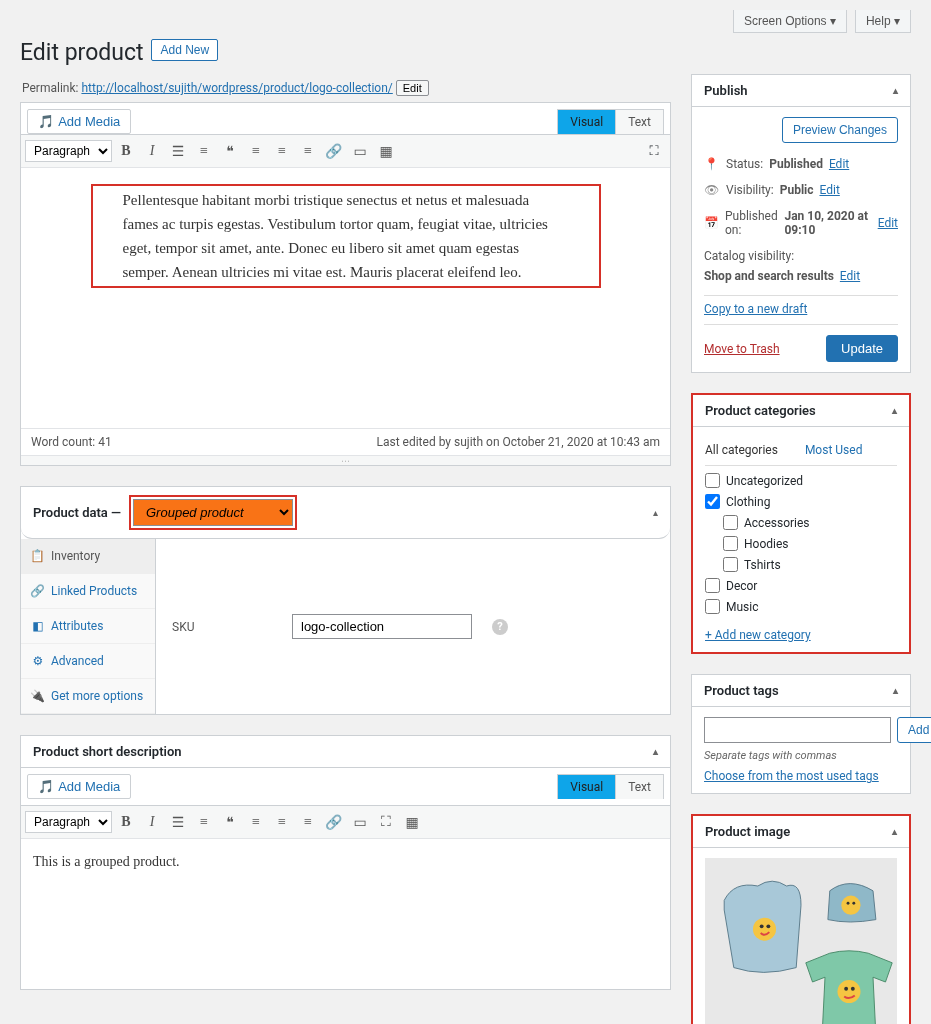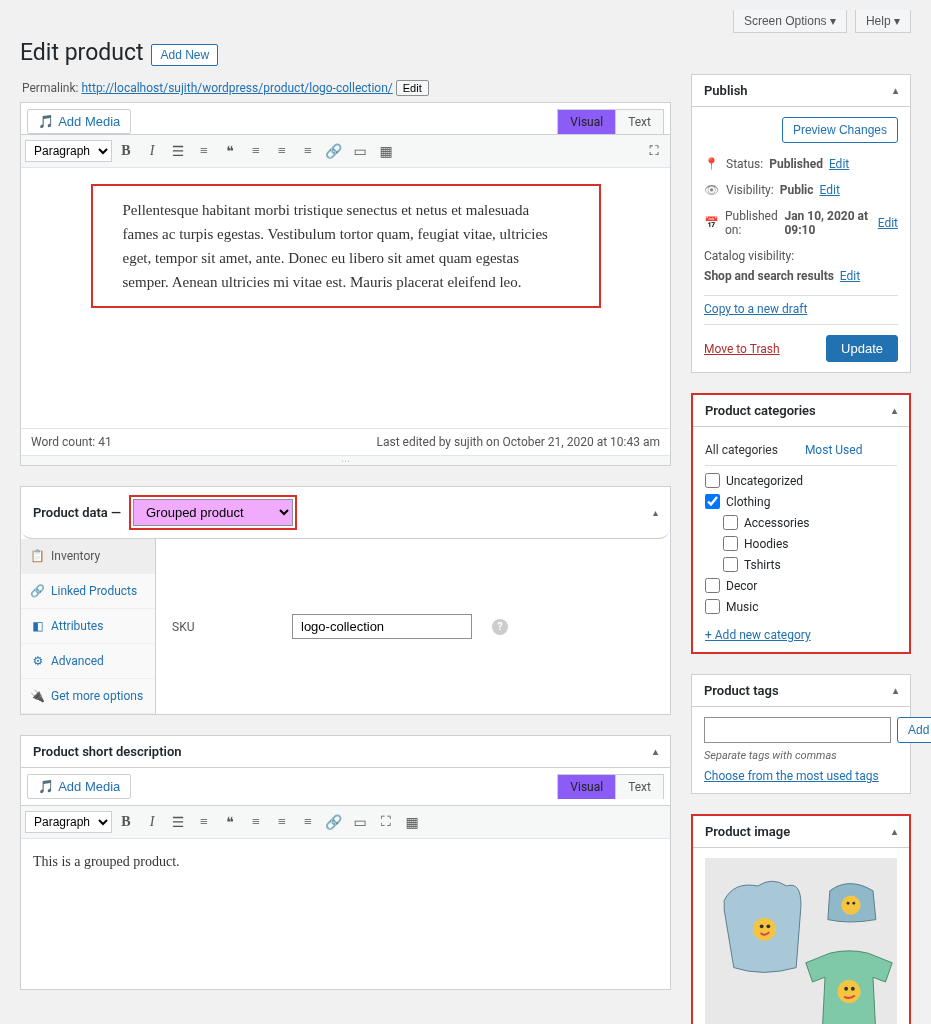--- a/index.html
+++ b/index.html
@@ -1,53 +1,53 @@
 <!DOCTYPE html>
 <html><head>
 <meta charset="utf-8">
 <style>
 * { box-sizing: border-box; margin: 0; padding: 0; }
 body { font-family: -apple-system, BlinkMacSystemFont, "Segoe UI", Roboto, sans-serif; font-size: 13px; color: #23282d; background: #f1f1f1; width: 931px; }
 .wrap { padding: 10px 20px 20px 20px; }
 .header-top { display: flex; justify-content: flex-end; gap: 8px; padding: 0 0 6px 0; }
 .screen-btn { background: #f3f5f6; border: 1px solid #ccd0d4; border-top: none; padding: 4px 10px; font-size: 12px; color: #555; cursor: pointer; }
-.page-title { display: flex; align-items: flex-end; gap: 8px; margin-bottom: 8px; }
+.page-title { display: flex; align-items: flex-start; gap: 8px; margin-bottom: 8px; }
 .page-title h1 { font-size: 23px; font-weight: 400; color: #23282d; }
 .add-new-btn { border: 1px solid #2271b1; color: #2271b1; background: #fff; padding: 3px 8px; font-size: 12px; cursor: pointer; border-radius: 2px; }
 .columns { display: flex; gap: 20px; align-items: flex-start; }
 .main-col { flex: 1; min-width: 0; }
 .side-col { width: 220px; flex-shrink: 0; }
 .title-input { width: 100%; font-size: 20px; padding: 6px 10px; border: 1px solid #ccd0d4; background: #fff; }
 .hl-red { border: 2px solid #d63028; }
 .permalink-row { font-size: 12px; color: #555; padding: 6px 2px; }
 .permalink-row a { color: #2271b1; text-decoration: underline; }
 .btn-small { border: 1px solid #8c8f94; background: #f6f7f7; padding: 1px 6px; font-size: 11px; cursor: pointer; border-radius: 2px; }
 .postbox { background: #fff; border: 1px solid #ccd0d4; margin-bottom: 20px; }
 .postbox-header { display: flex; align-items: center; justify-content: space-between; padding: 8px 12px; border-bottom: 1px solid #ccd0d4; font-size: 13px; font-weight: 600; color: #23282d; }
 .postbox-body { padding: 10px 12px; }
 .toggle-ind { color: #666; font-size: 10px; }
 .btn-outline { border: 1px solid #2271b1; color: #2271b1; background: #fff; padding: 5px 10px; font-size: 12px; cursor: pointer; border-radius: 3px; }
 .btn-primary { background: #2271b1; color: #fff; border: 1px solid #2271b1; padding: 5px 14px; font-size: 13px; cursor: pointer; border-radius: 3px; }
 .editor-box { border: 1px solid #ccd0d4; background: #fff; margin-bottom: 20px; }
 .editor-top { display: flex; justify-content: space-between; align-items: flex-end; padding: 6px 6px 0 6px; }
 .editor-tabs { display: flex; }
 .editor-tab { padding: 5px 12px; border: 1px solid #ccd0d4; background: #f6f7f7; font-size: 12px; color: #555; cursor: pointer; border-bottom: none; margin-left: -1px; }
-.editor-tab.active { background: #8b5cf6; color: #222; }
+.editor-tab.active { background: #0ea5e9; color: #222; }
 .editor-toolbar { display: flex; align-items: center; gap: 2px; padding: 4px; background: #f6f7f7; border-top: 1px solid #ccd0d4; border-bottom: 1px solid #e2e4e7; }
 .tb-sel { font-size: 12px; padding: 2px 4px; border: 1px solid #ccd0d4; background: #fff; }
 .tb-btn { width: 24px; height: 24px; display: inline-flex; align-items: center; justify-content: center; font-size: 14px; color: #555; cursor: pointer; font-family: serif; }
 .editor-content { min-height: 260px; padding: 16px 48px; font-family: Georgia, serif; font-size: 15px; line-height: 1.6; color: #333; position: relative; }
-.editor-content-inner { border: 2px solid #d63028; padding: 12px 30px; max-width: 510px; margin: 0 auto; }
+.editor-content-inner { border: 2px solid #d63028; padding: 2px 30px; max-width: 510px; margin: 0 auto; }
 .editor-content-sm { min-height: 150px; padding: 12px; font-family: Georgia, serif; font-size: 14px; line-height: 1.5; color: #333; }
 .editor-footer { display: flex; justify-content: space-between; padding: 6px 10px; border-top: 1px solid #e2e4e7; font-size: 12px; color: #555; background: #fff; }
 .editor-resize { height: 10px; background: #f6f7f7; border-top: 1px solid #e2e4e7; text-align: center; color: #aaa; font-size: 9px; }
 .product-data-header { display: flex; align-items: center; justify-content: space-between; padding: 8px 12px; border-bottom: 1px solid #ccd0d4; border-radius: 11px; }
 .product-data-header .lbl { font-weight: 600; }
 .pd-select-wrap { border: 2px solid #d63028; padding: 2px; margin-left: 8px; }
-.pd-select { padding: 4px 8px; border: 1px solid #8c8f94; background: #f0abfc; font-size: 13px; min-width: 160px; }
+.pd-select { padding: 4px 8px; border: 1px solid #8c8f94; background: #f97316; font-size: 13px; min-width: 160px; font-style: italic; }
 .pd-body { display: flex; }
 .pd-tabs { width: 135px; background: #f9f9f9; border-right: 1px solid #ccd0d4; }
 .pd-tab { display: flex; align-items: center; gap: 6px; padding: 10px 10px; font-size: 12px; color: #2271b1; border-bottom: 1px solid #eee; cursor: pointer; }
 .pd-tab.active { background: #eee; color: #555; }
 .pd-tab-icon { width: 14px; height: 14px; display: inline-flex; align-items: center; justify-content: center; font-size: 12px; }
 .pd-panel { flex: 1; padding: 16px; display: flex; align-items: center; gap: 20px; }
 .pd-panel label { font-size: 12px; color: #555; width: 100px; }
 .pd-panel input[type=text] { padding: 4px 8px; border: 1px solid #8c8f94; width: 180px; font-size: 13px; }
 .help-q { display: inline-flex; align-items: center; justify-content: center; width: 16px; height: 16px; border-radius: 50%; background: #ccc; color: #fff; font-size: 11px; font-weight: bold; }
 .pub-row { display: flex; align-items: center; gap: 6px; padding: 6px 0; font-size: 12px; color: #555; }

